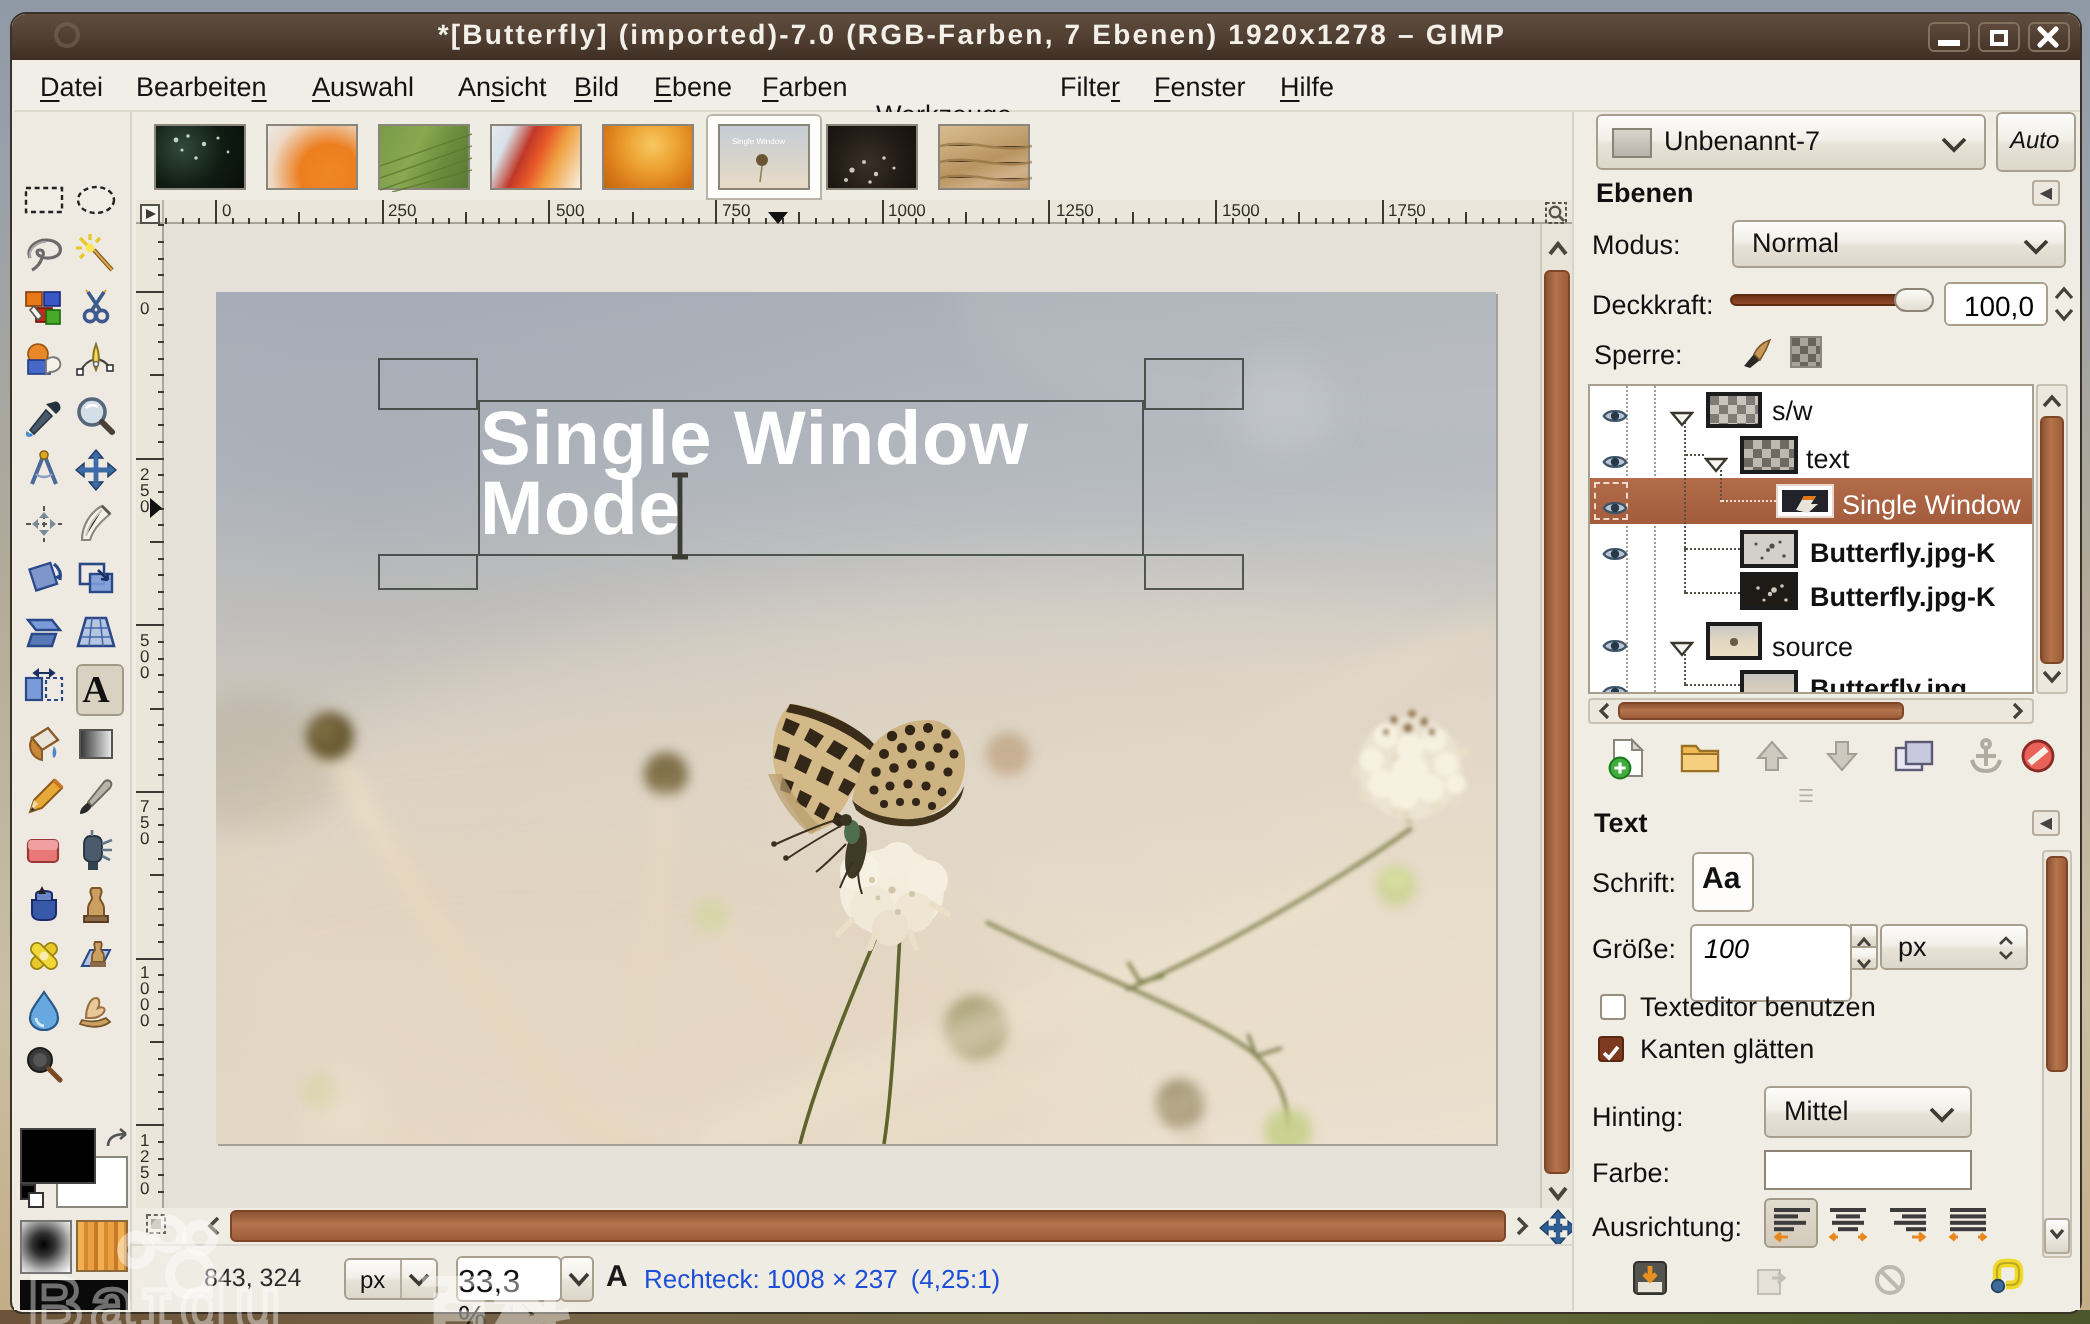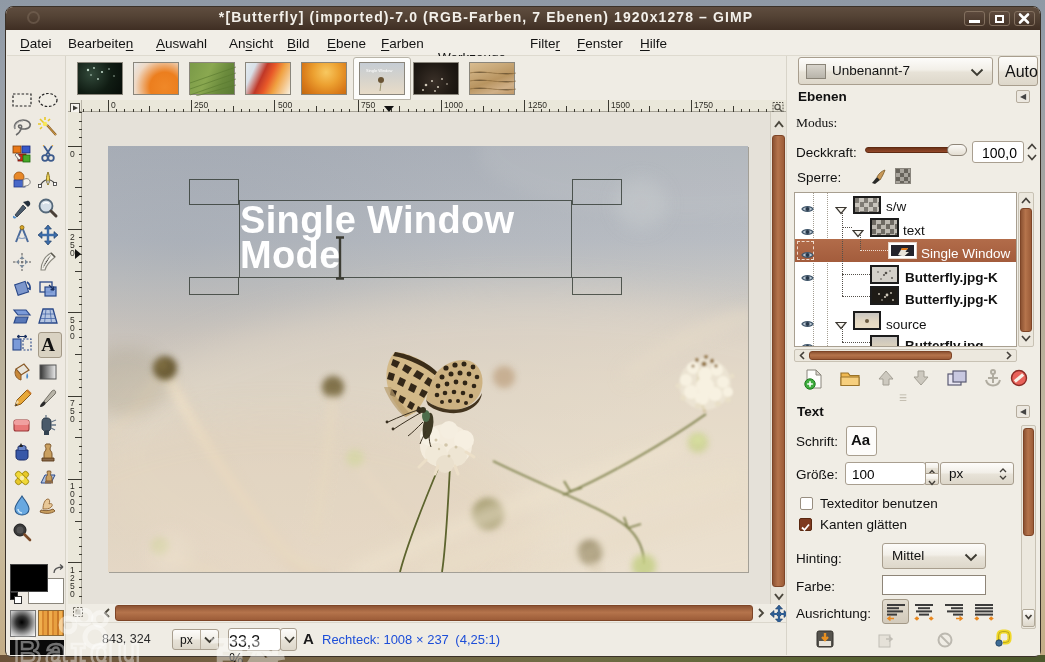--- a/index.html
+++ b/index.html
@@ -754,26 +754,32 @@
 <div id="rpanel">
 
   <div class="gbtn" style="left:11px;top:1px;width:195px;height:28px;">
     <div style="position:absolute;left:7px;top:6px;width:20px;height:15px;border:1px solid #8a8478;background:linear-gradient(180deg,#d8d4cc,#b8b4aa);"></div>
     <span style="position:absolute;left:33px;top:5px;font-size:13.5px;color:#111;">Unbenannt-7</span>
     <svg width="14" height="9" style="position:absolute;right:8px;top:10px;">
         <path d="M1.5 1.5 L7 7 L12.5 1.5" stroke="#3c3a32" stroke-width="1.9" fill="none"></path>
       </svg>
   </div>
   <div class="gbtn" style="left:211px;top:0px;width:40px;height:30px;">
-      <span style="position:absolute;left:6px;top:6px;font-size:16px;color:#111;">Auto</span>
+      <span style="position:absolute;left:6px;top:6px;font-size:12px;color:#111;font-style:italic;">Auto</span>
     </div>
   <div class="hdr" style="left:11px;top:33px;">Ebenen</div>
   <div class="mini" style="left:229px;top:34px;">◀</div>
 
-  <div class="lbl" style="left:9px;top:59px;font-family:Liberation Serif, serif;">Modus:</div>
+  <div class="lbl" style="left:9px;top:59px;">Modus:</div>
+  <div class="gbtn" style="left:79px;top:54px;width:167px;height:24px;">
+    <span style="position:absolute;left:9px;top:3px;font-size:13.5px;color:#111;">Normal</span>
+    <svg width="14" height="9" style="position:absolute;right:7px;top:8px;">
+        <path d="M1.5 1.5 L7 7 L12.5 1.5" stroke="#3c3a32" stroke-width="1.9" fill="none"></path>
+      </svg>
+  </div>
 
   <div class="lbl" style="left:9px;top:89px;">Deckkraft:</div>
   <div style="position:absolute;left:78px;top:91px;width:86px;height:6px;background:linear-gradient(180deg,#6e3318,#94492a);border-radius:3px;border:1px solid #5e2a12;"></div>
   <div style="position:absolute;left:160px;top:88px;width:20px;height:12px;background:linear-gradient(180deg,#fbfaf7,#e4ded2);border:1px solid #8e8578;border-radius:6px;"></div>
   <div class="entry" style="left:185px;top:85px;width:52px;height:22px;">
       <span style="position:absolute;right:6px;top:3px;font-size:14px;">100,0</span>
     </div>
   <div style="position:absolute;left:238px;top:85px;width:14px;height:22px;">
     <svg width="14" height="22">
         <path d="M3 8 L7 3.5 L11 8" stroke="#44403a" stroke-width="1.6" fill="none"></path>
@@ -951,21 +957,21 @@
     </div>
   <div style="position:absolute;left:112px;top:337px;width:30px;height:4px;color:#b8b2a4;font-size:9px;letter-spacing:1px;">☰</div>
 
   <div class="hdr" style="left:10px;top:348px;">Text</div>
   <div class="mini" style="left:229px;top:349px;">◀</div>
   <div class="lbl" style="left:9px;top:378px;">Schrift:</div>
   <div style="position:absolute;left:59px;top:370px;width:31px;height:30px;background:#fdfcfa;border:1px solid #a89e8e;border-radius:3px;">
     <span style="position:absolute;left:4px;top:4px;font-size:15px;font-weight:bold;color:#111;">Aa</span>
     </div>
   <div class="lbl" style="left:9px;top:411px;">Größe:</div>
-  <div class="entry" style="left:58px;top:406px;width:81px;height:23px;">
+  <div class="entry" style="left:58px;top:406px;width:81px;height:39px;font-style:italic;">
       <span style="position:absolute;left:6px;top:4px;font-size:13.5px;">100</span>
     </div>
   <div style="position:absolute;left:138px;top:406px;width:14px;height:23px;">
     <div class="gbtn" style="left:0;top:0;width:14px;height:12px;border-radius:0 2px 0 0;"><svg width="12" height="9">
           <path d="M3 6 L6 2.5 L9 6" stroke="#44403a" stroke-width="1.4" fill="none"></path>
         </svg></div>
     <div class="gbtn" style="left:0;top:11px;width:14px;height:12px;border-radius:0 0 2px 0;"><svg width="12" height="11">
           <path d="M3 4 L6 7.5 L9 4" stroke="#44403a" stroke-width="1.4" fill="none"></path>
         </svg></div>
   </div>

